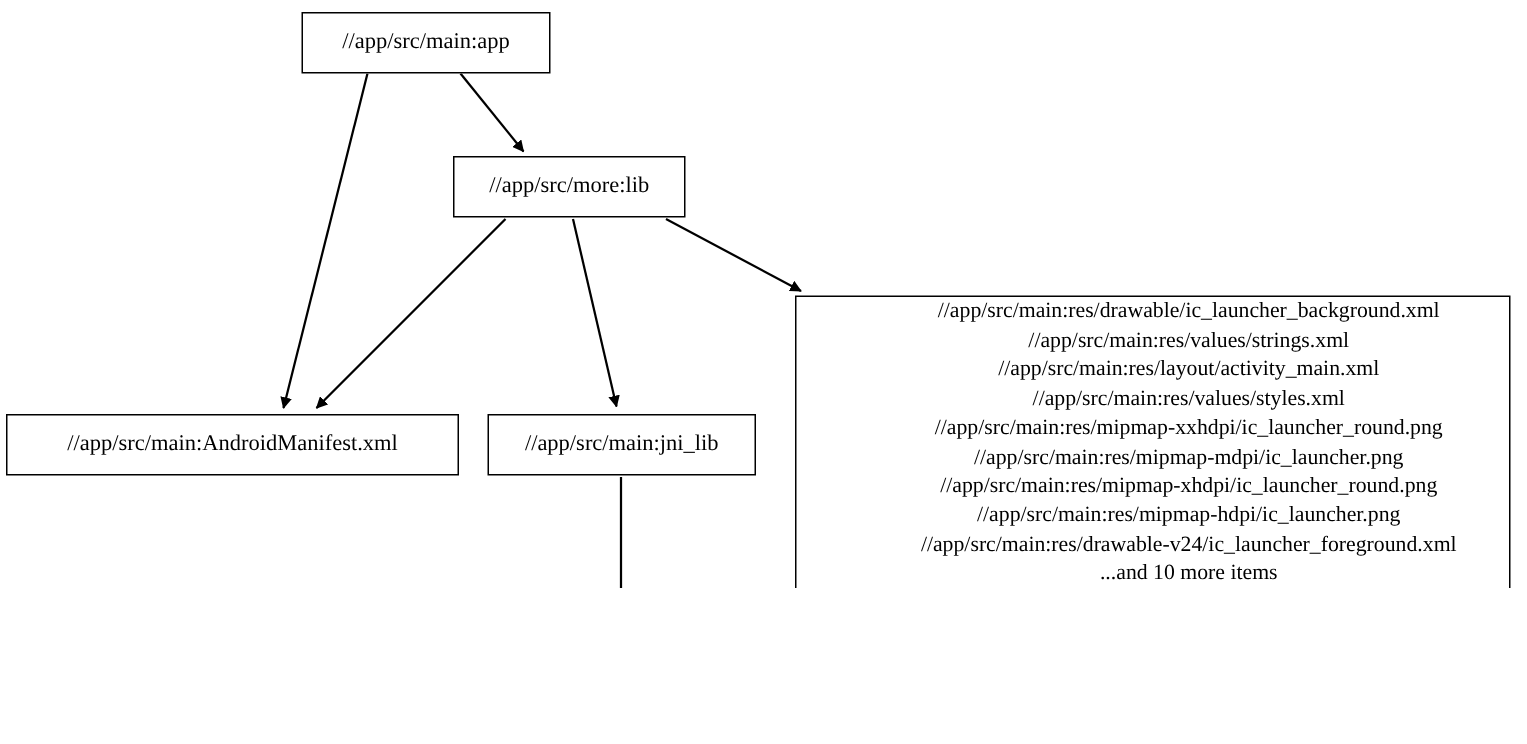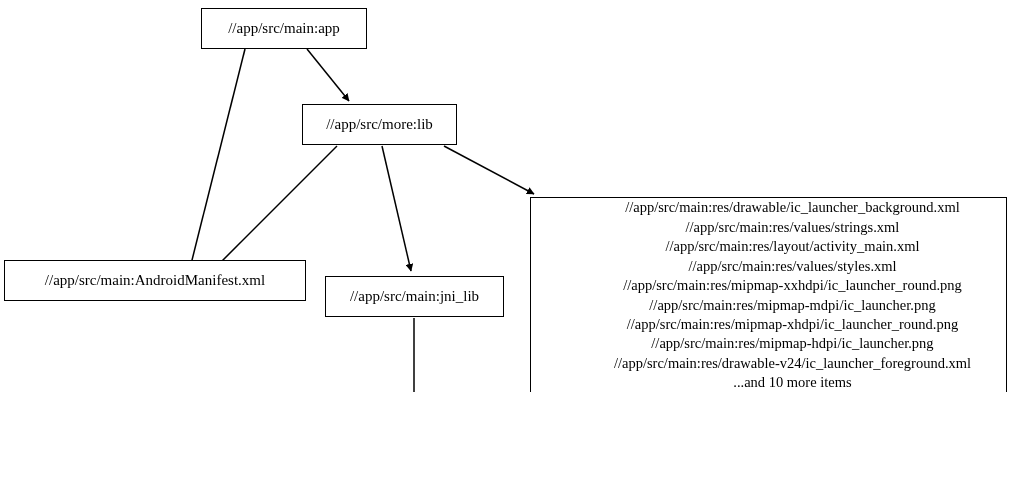--- a/index.html
+++ b/index.html
@@ -40,21 +40,21 @@
     display: block;
     white-space: pre;
     text-align: center;
     font-size: 15px;
     line-height: 19.2px;
     color: #000000;
   }
   
   #node-app        { left: 201px; top: 8px;   width: 166px; height: 41px; }
   #node-lib        { left: 302px; top: 104px; width: 155px; height: 41px; }
-  #node-manifest   { left: 4px;   top: 260px; width: 302px; height: 41px; }
+  #node-manifest   { left: 4px;   top: 276px; width: 302px; height: 41px; }
   #node-jnilib     { left: 325px; top: 276px; width: 179px; height: 41px; }
   #node-cpp        { left: 280px; top: 444px; width: 271px; height: 41px; }
   #node-res        { left: 530px; top: 197px; width: 477px; height: 197px; padding-left: 48px; }
   #node-res .node-label { font-size: 14.5px; line-height: 19.4px; }
 </style>
 </head>
 <body>
 
 <div id="canvas">
 

